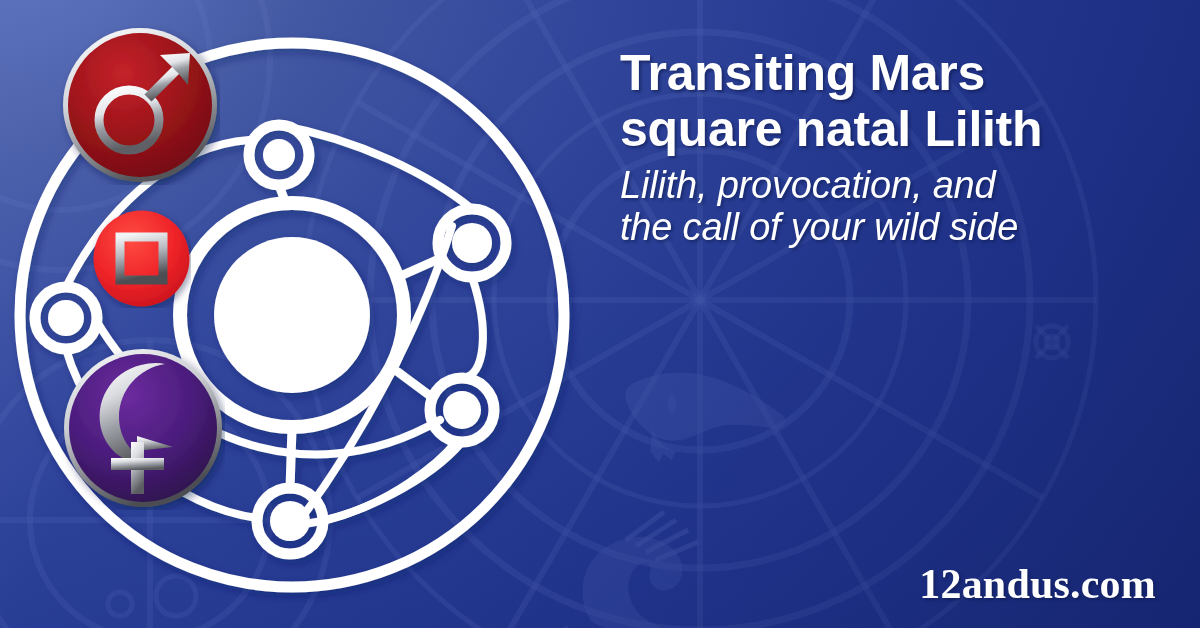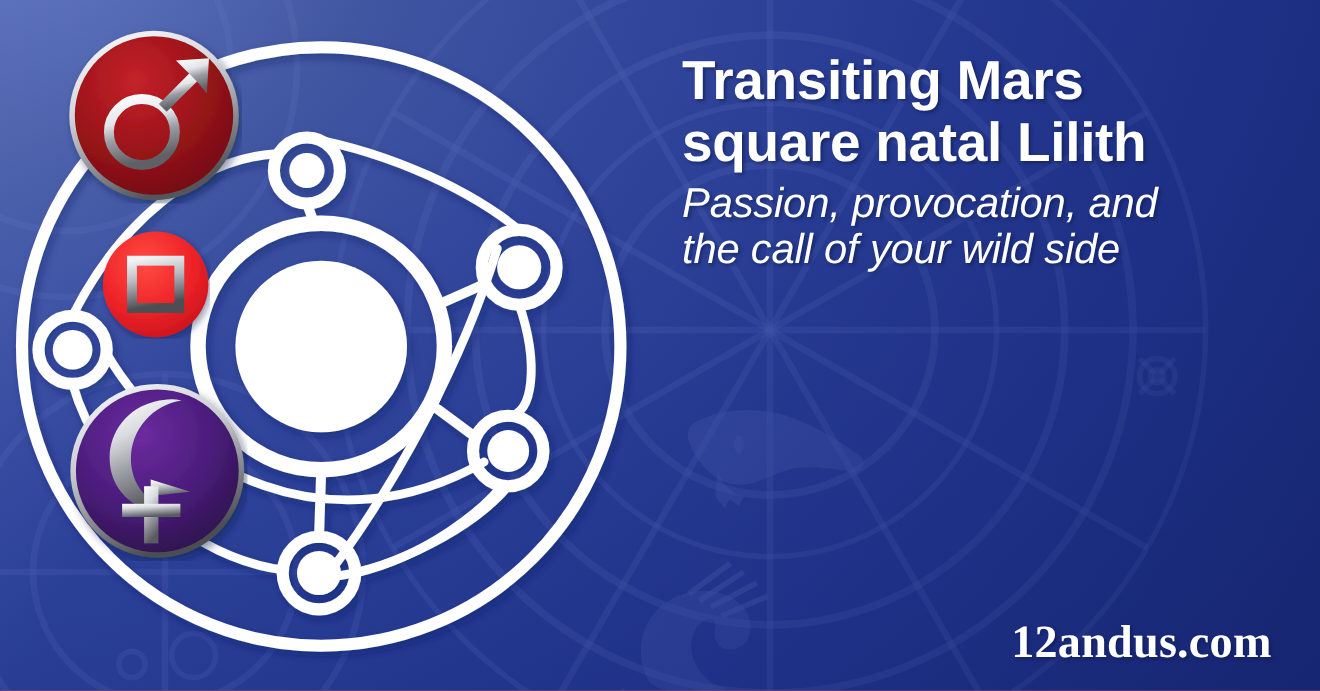--- a/index.html
+++ b/index.html
@@ -10,21 +10,21 @@
   }
   body {
     font-family: "Liberation Sans", sans-serif;
   }
 
   #banner {
     position: relative;
     width: 1200px;
     height: 628px;
     overflow: hidden;
-    background: #ef4444;
+    background: #701a75;
   }
 
   
   .bg-base {
     position: absolute;
     inset: 0;
     background:
       radial-gradient(ellipse 1500px 1100px at 4% -8%,
         #566bb8 0%,
         #43589f 16%,
@@ -354,19 +354,19 @@
         <path d="M76,90 L112,101 L76,105 Z" fill="url(#lilGlyph)"></path>
         <rect x="70" y="96" width="13" height="52" fill="url(#lilGlyph)"></rect>
         <rect x="50" y="112" width="53" height="12" fill="url(#lilGlyph)"></rect>
       </g>
     </svg>
   </div>
 
   <div class="text-col">
     <h1 class="headline">Transiting Mars
 square natal Lilith</h1>
-    <p class="subhead">Passion, provocation, and
+    <p class="subhead">Lilith, provocation, and
 the call of your wild side</p>
   </div>
 
   <div class="brand">12andus.com</div>
 
 </div>
 
 </body></html>

